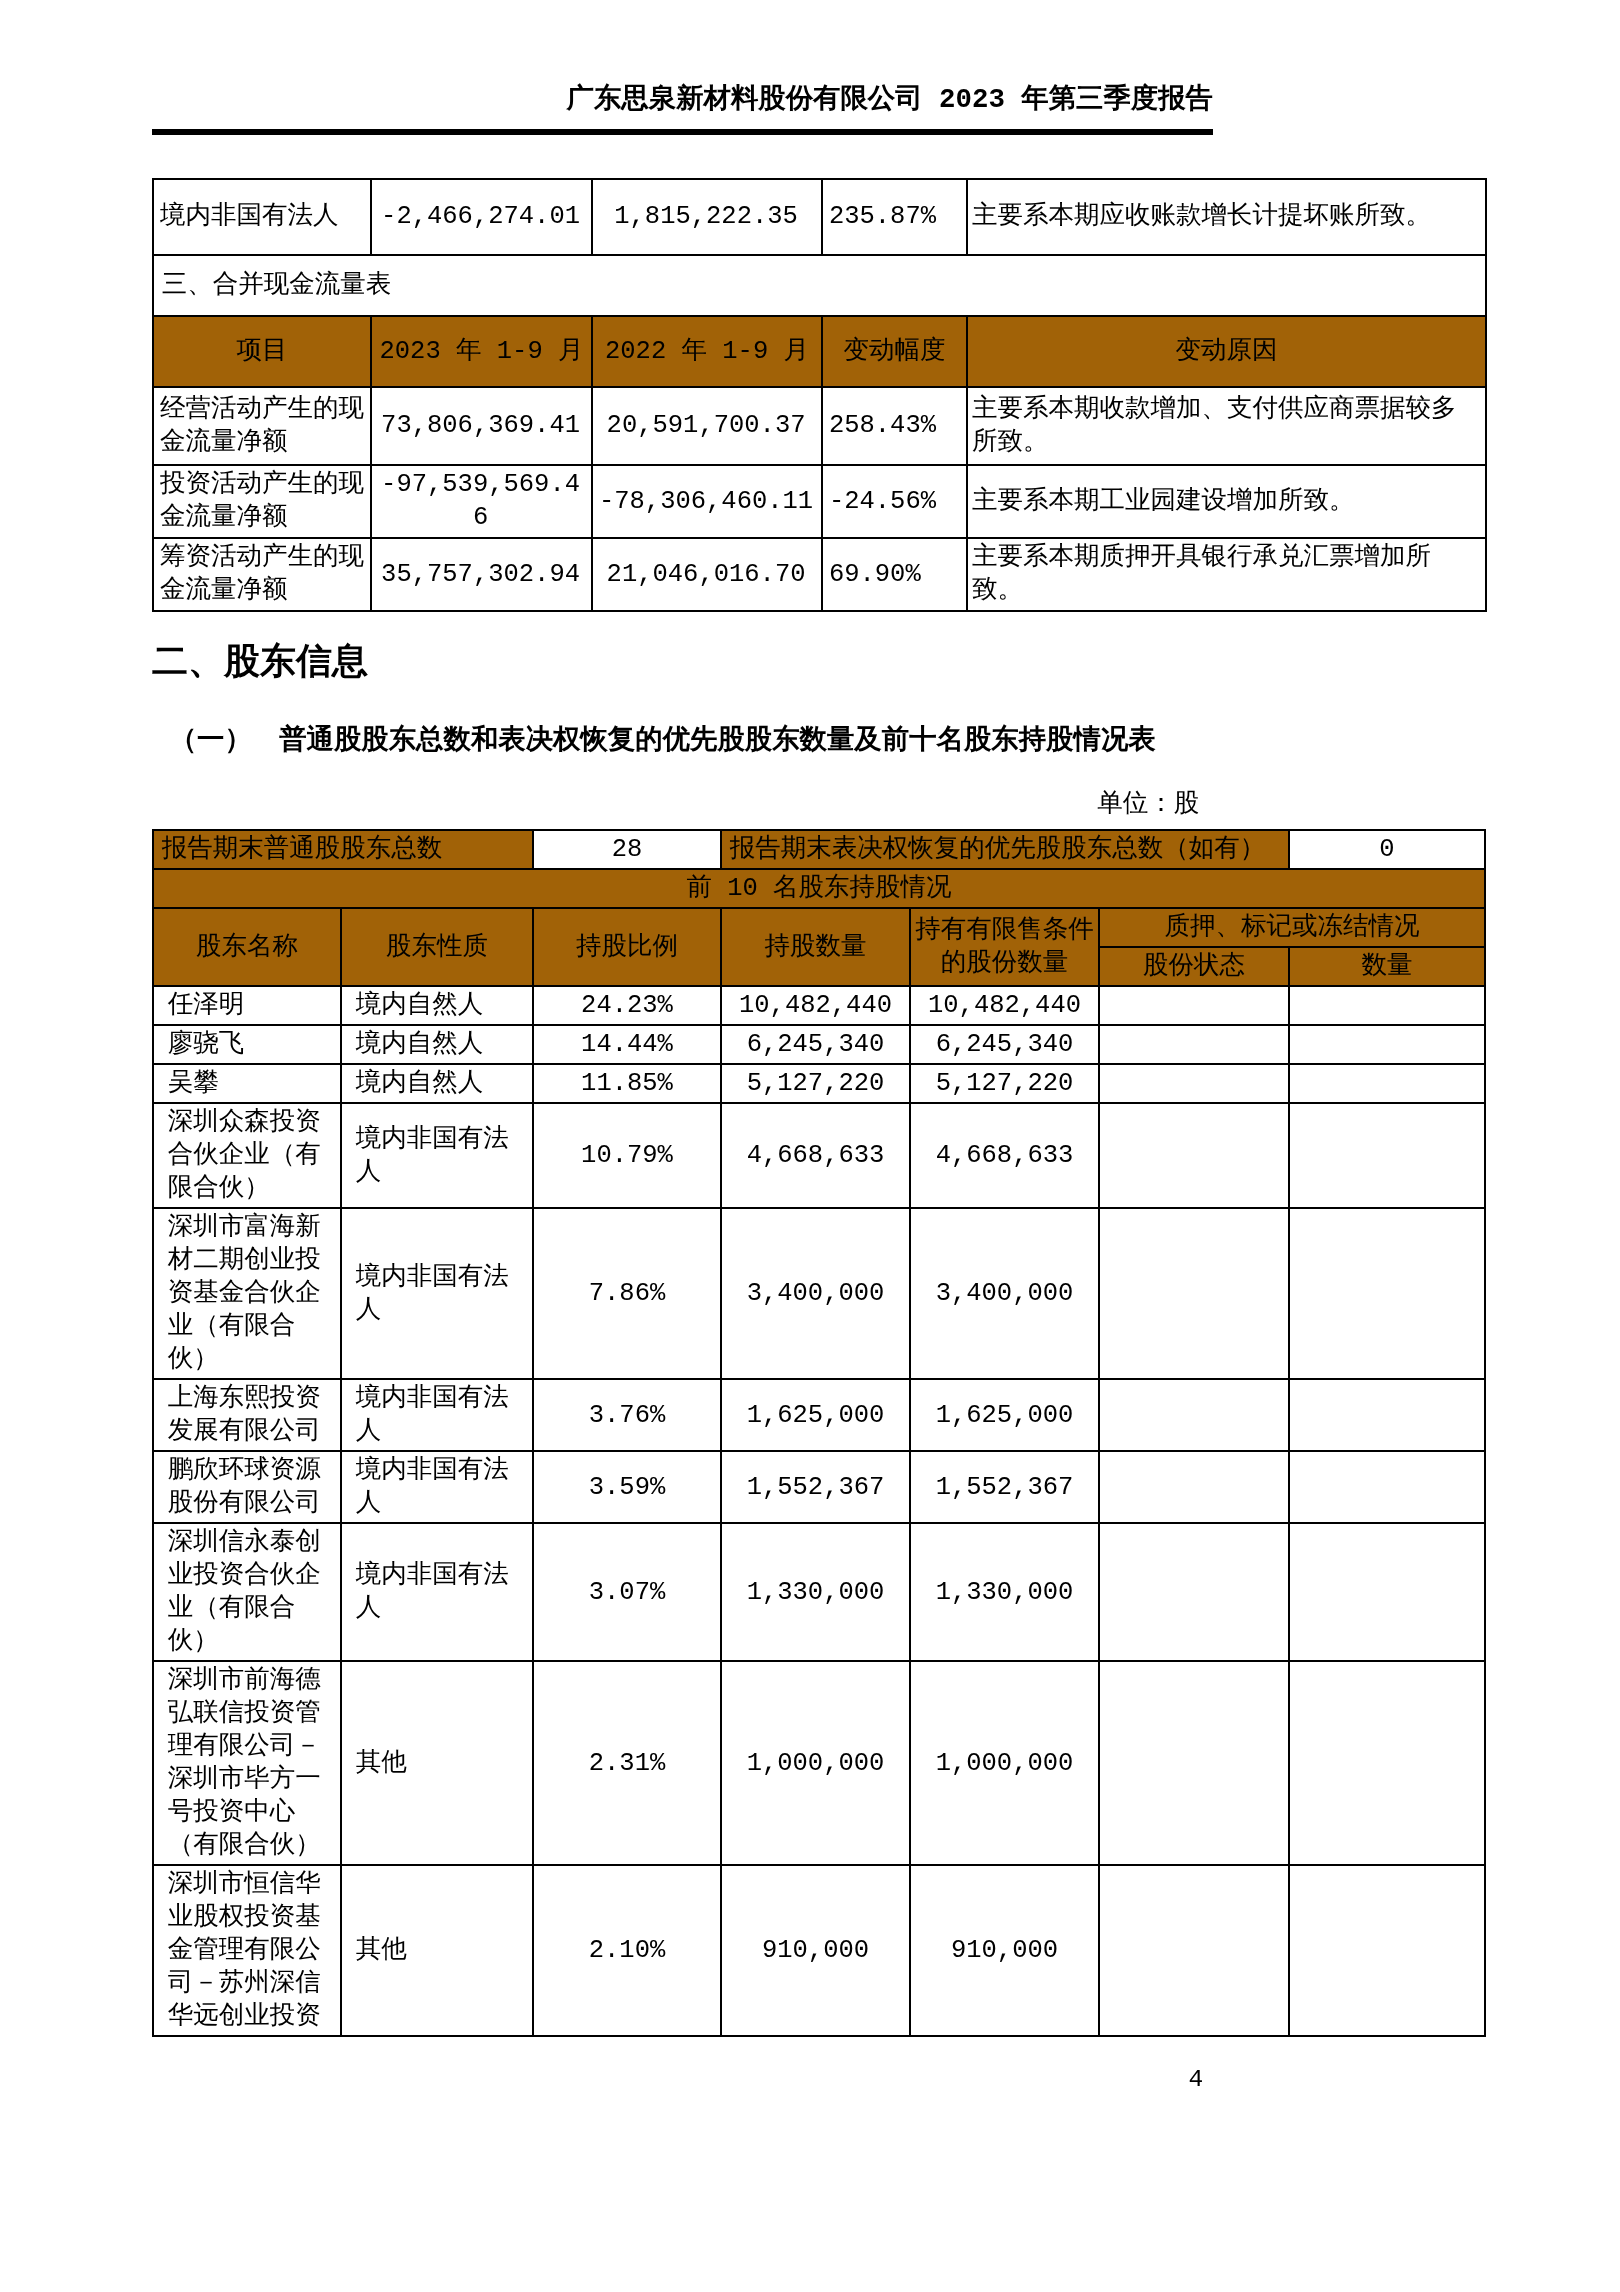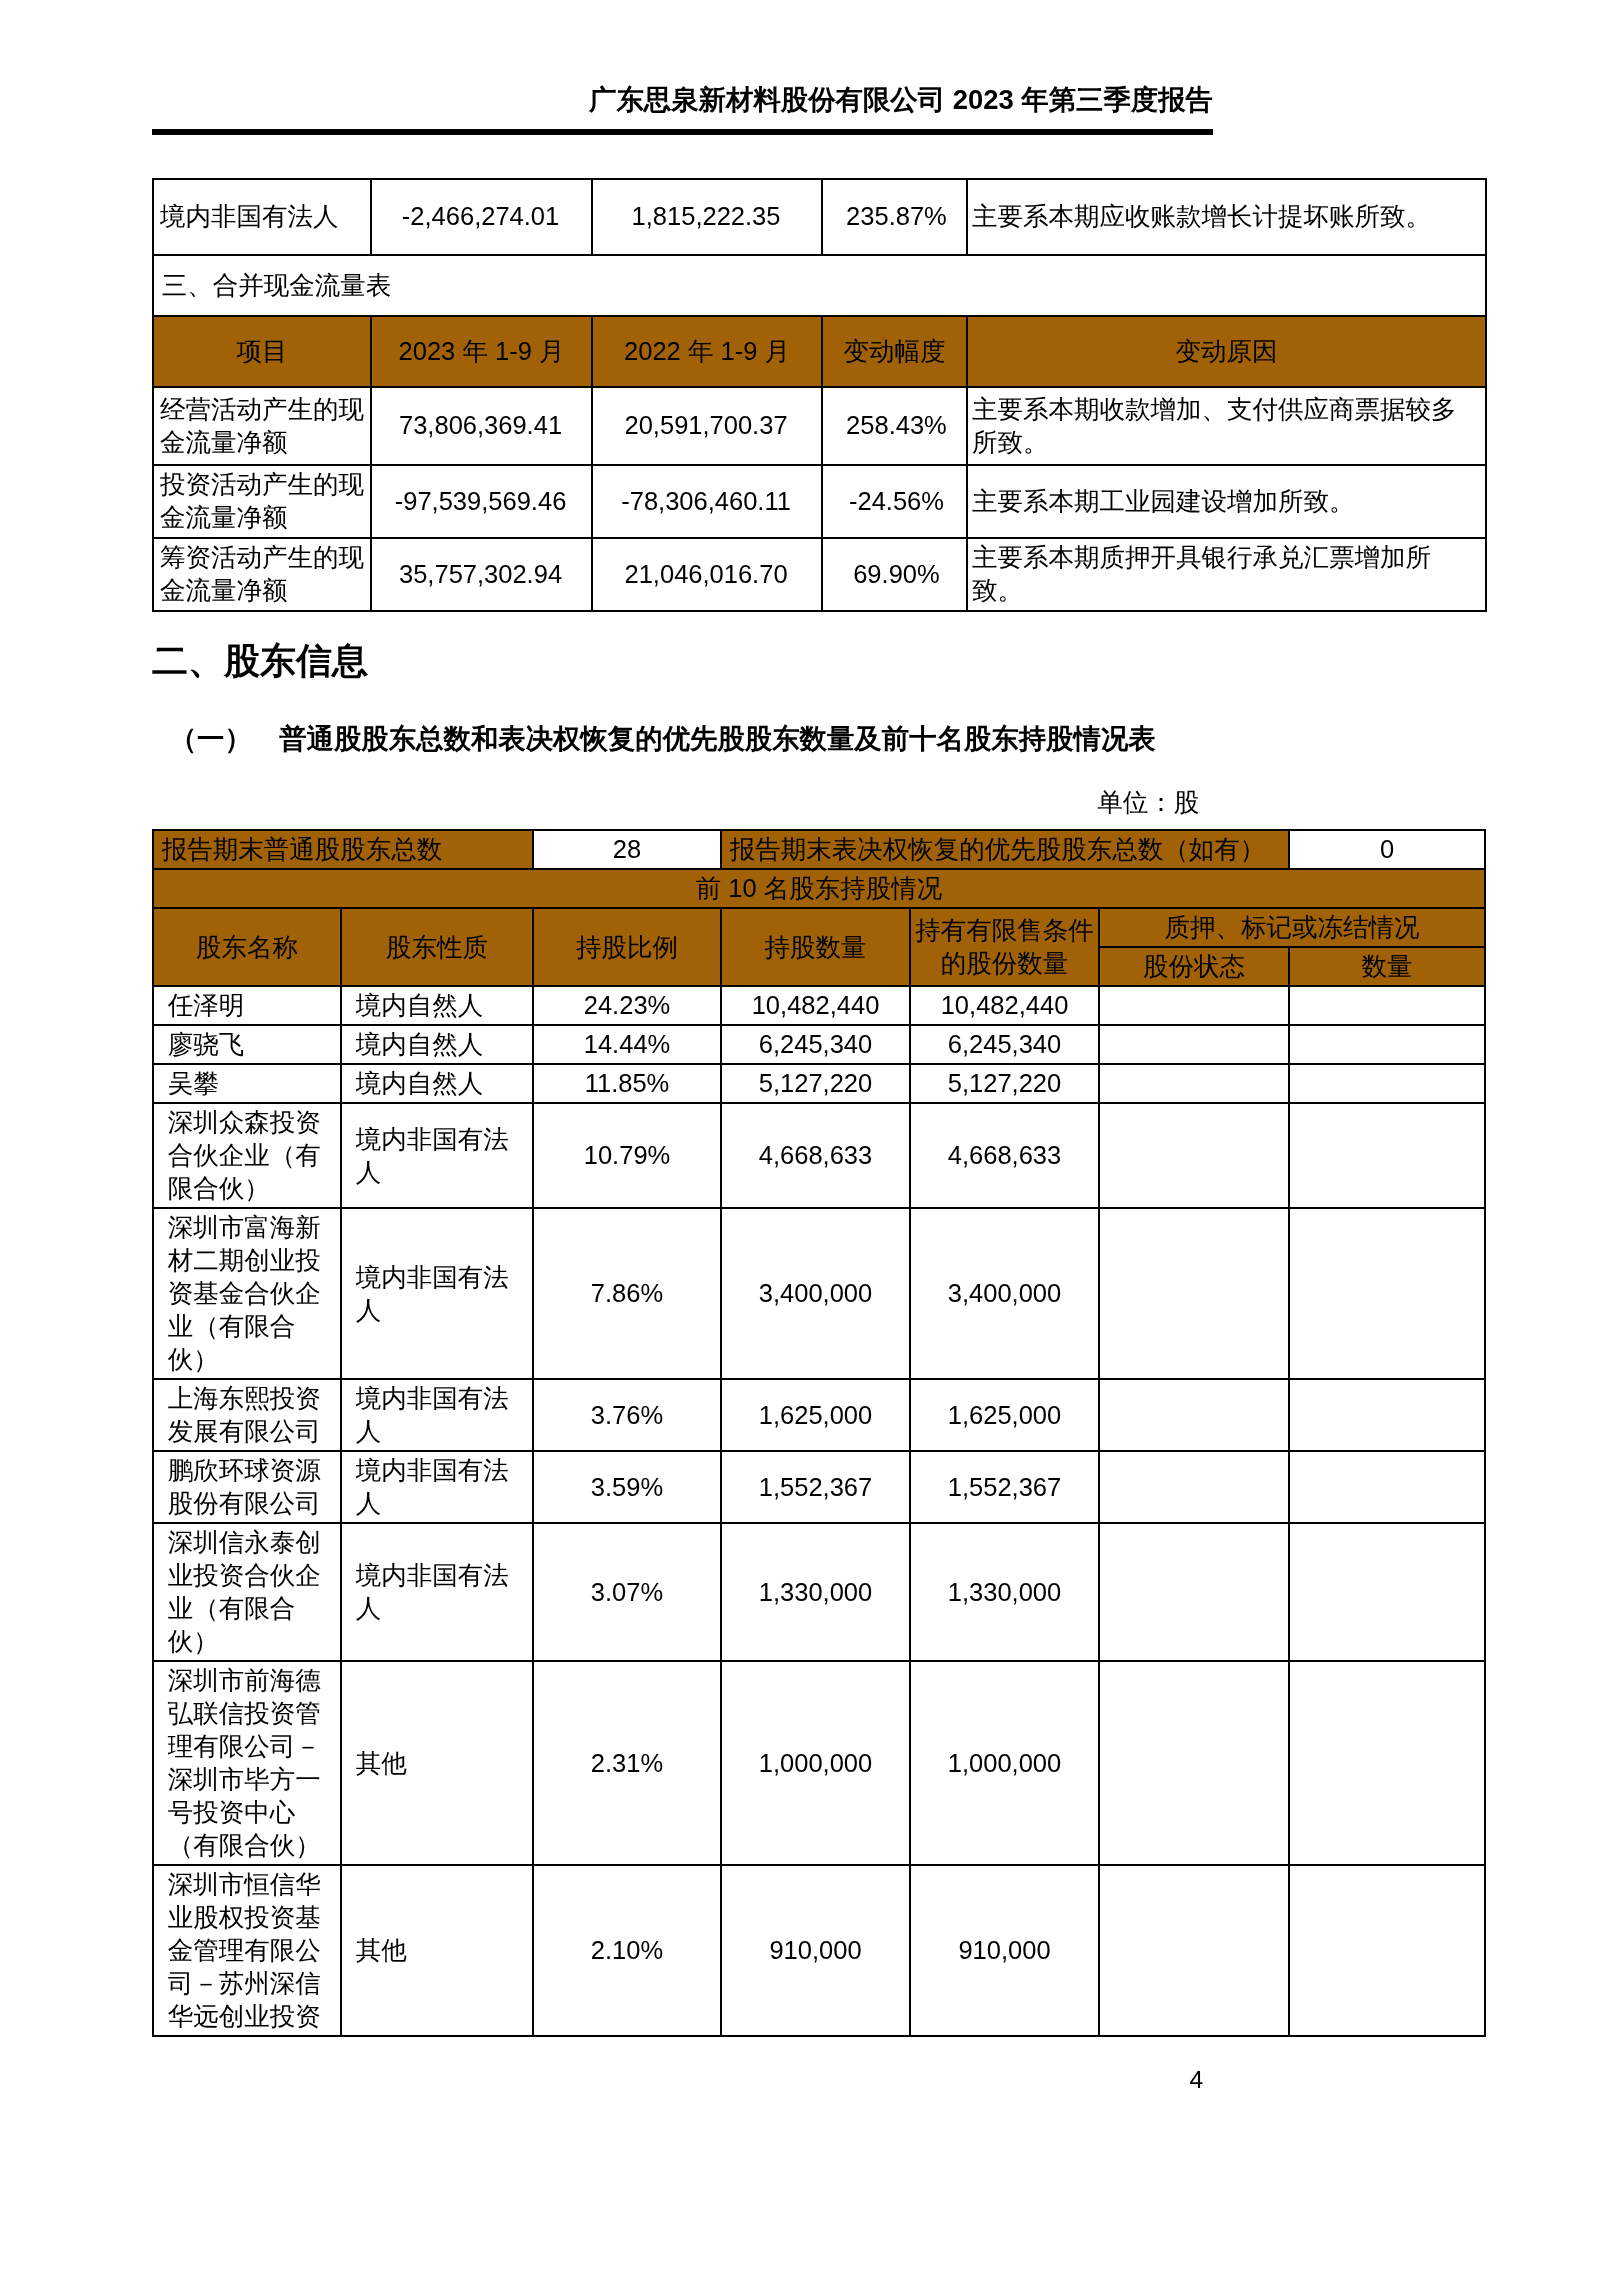--- a/index.html
+++ b/index.html
@@ -1,32 +1,32 @@
 <!DOCTYPE html>
 <html><head>
 <meta charset="utf-8">
 <style>
   * { margin:0; padding:0; box-sizing:border-box; }
   html,body { background:#ffffff; }
   .page {
     position:relative; width:1348px; min-height:2293px; background:#ffffff;
-    color:#000; font-family:Liberation Sans, sans-serif;
+    color:#000; font-family:Liberation Mono, monospace;
   }
   .content { padding:0 135px 0 152px; }
   .doc-header { padding-top:84px; text-align:right; font-size:27.4px; font-weight:bold; line-height:1.2; }
   .header-rule { border-bottom:6.9px solid #000; margin-top:11.8px; }
 
   table { border-collapse:collapse; width:1333px; table-layout:fixed; font-size:25.5px; }
   td { border:2px solid #000; vertical-align:middle; line-height:33px; padding:2px 5.9px; word-break:break-all; }
   .tbl1 { margin-top:43px; }
   .tbl1 td { border-top-width:2.9px; border-bottom-width:2.9px; }
   .hdr { background:#a16207; text-align:center; }
   .lbl { text-align:left; padding-left:5.9px; }
   .num { text-align:center; padding-right:7.8px; }
-  .pct { text-align:center; padding-right:2px; }
+  .pct { text-align:left; padding-right:2px; }
   .reason { text-align:left; padding-left:3.9px; padding-right:3.9px; }
   .section-cell { text-align:left; padding-left:7.8px; }
 
   .h2 { font-size:36px; font-weight:bold; margin-top:25.5px; }
   .h3 { font-size:27.4px; font-weight:bold; margin-top:35px; padding-left:17.6px; }
   .unit { font-size:25.5px; text-align:right; margin:27.4px 0 9.8px 0; padding-right:13.7px; }
 
   .tbl2 td { padding:2px 9.8px; }
   .tbl2 .name { text-align:left; padding:2px 13.7px; }
   .tbl2 .nat { text-align:left; padding:2px 13.7px; }

